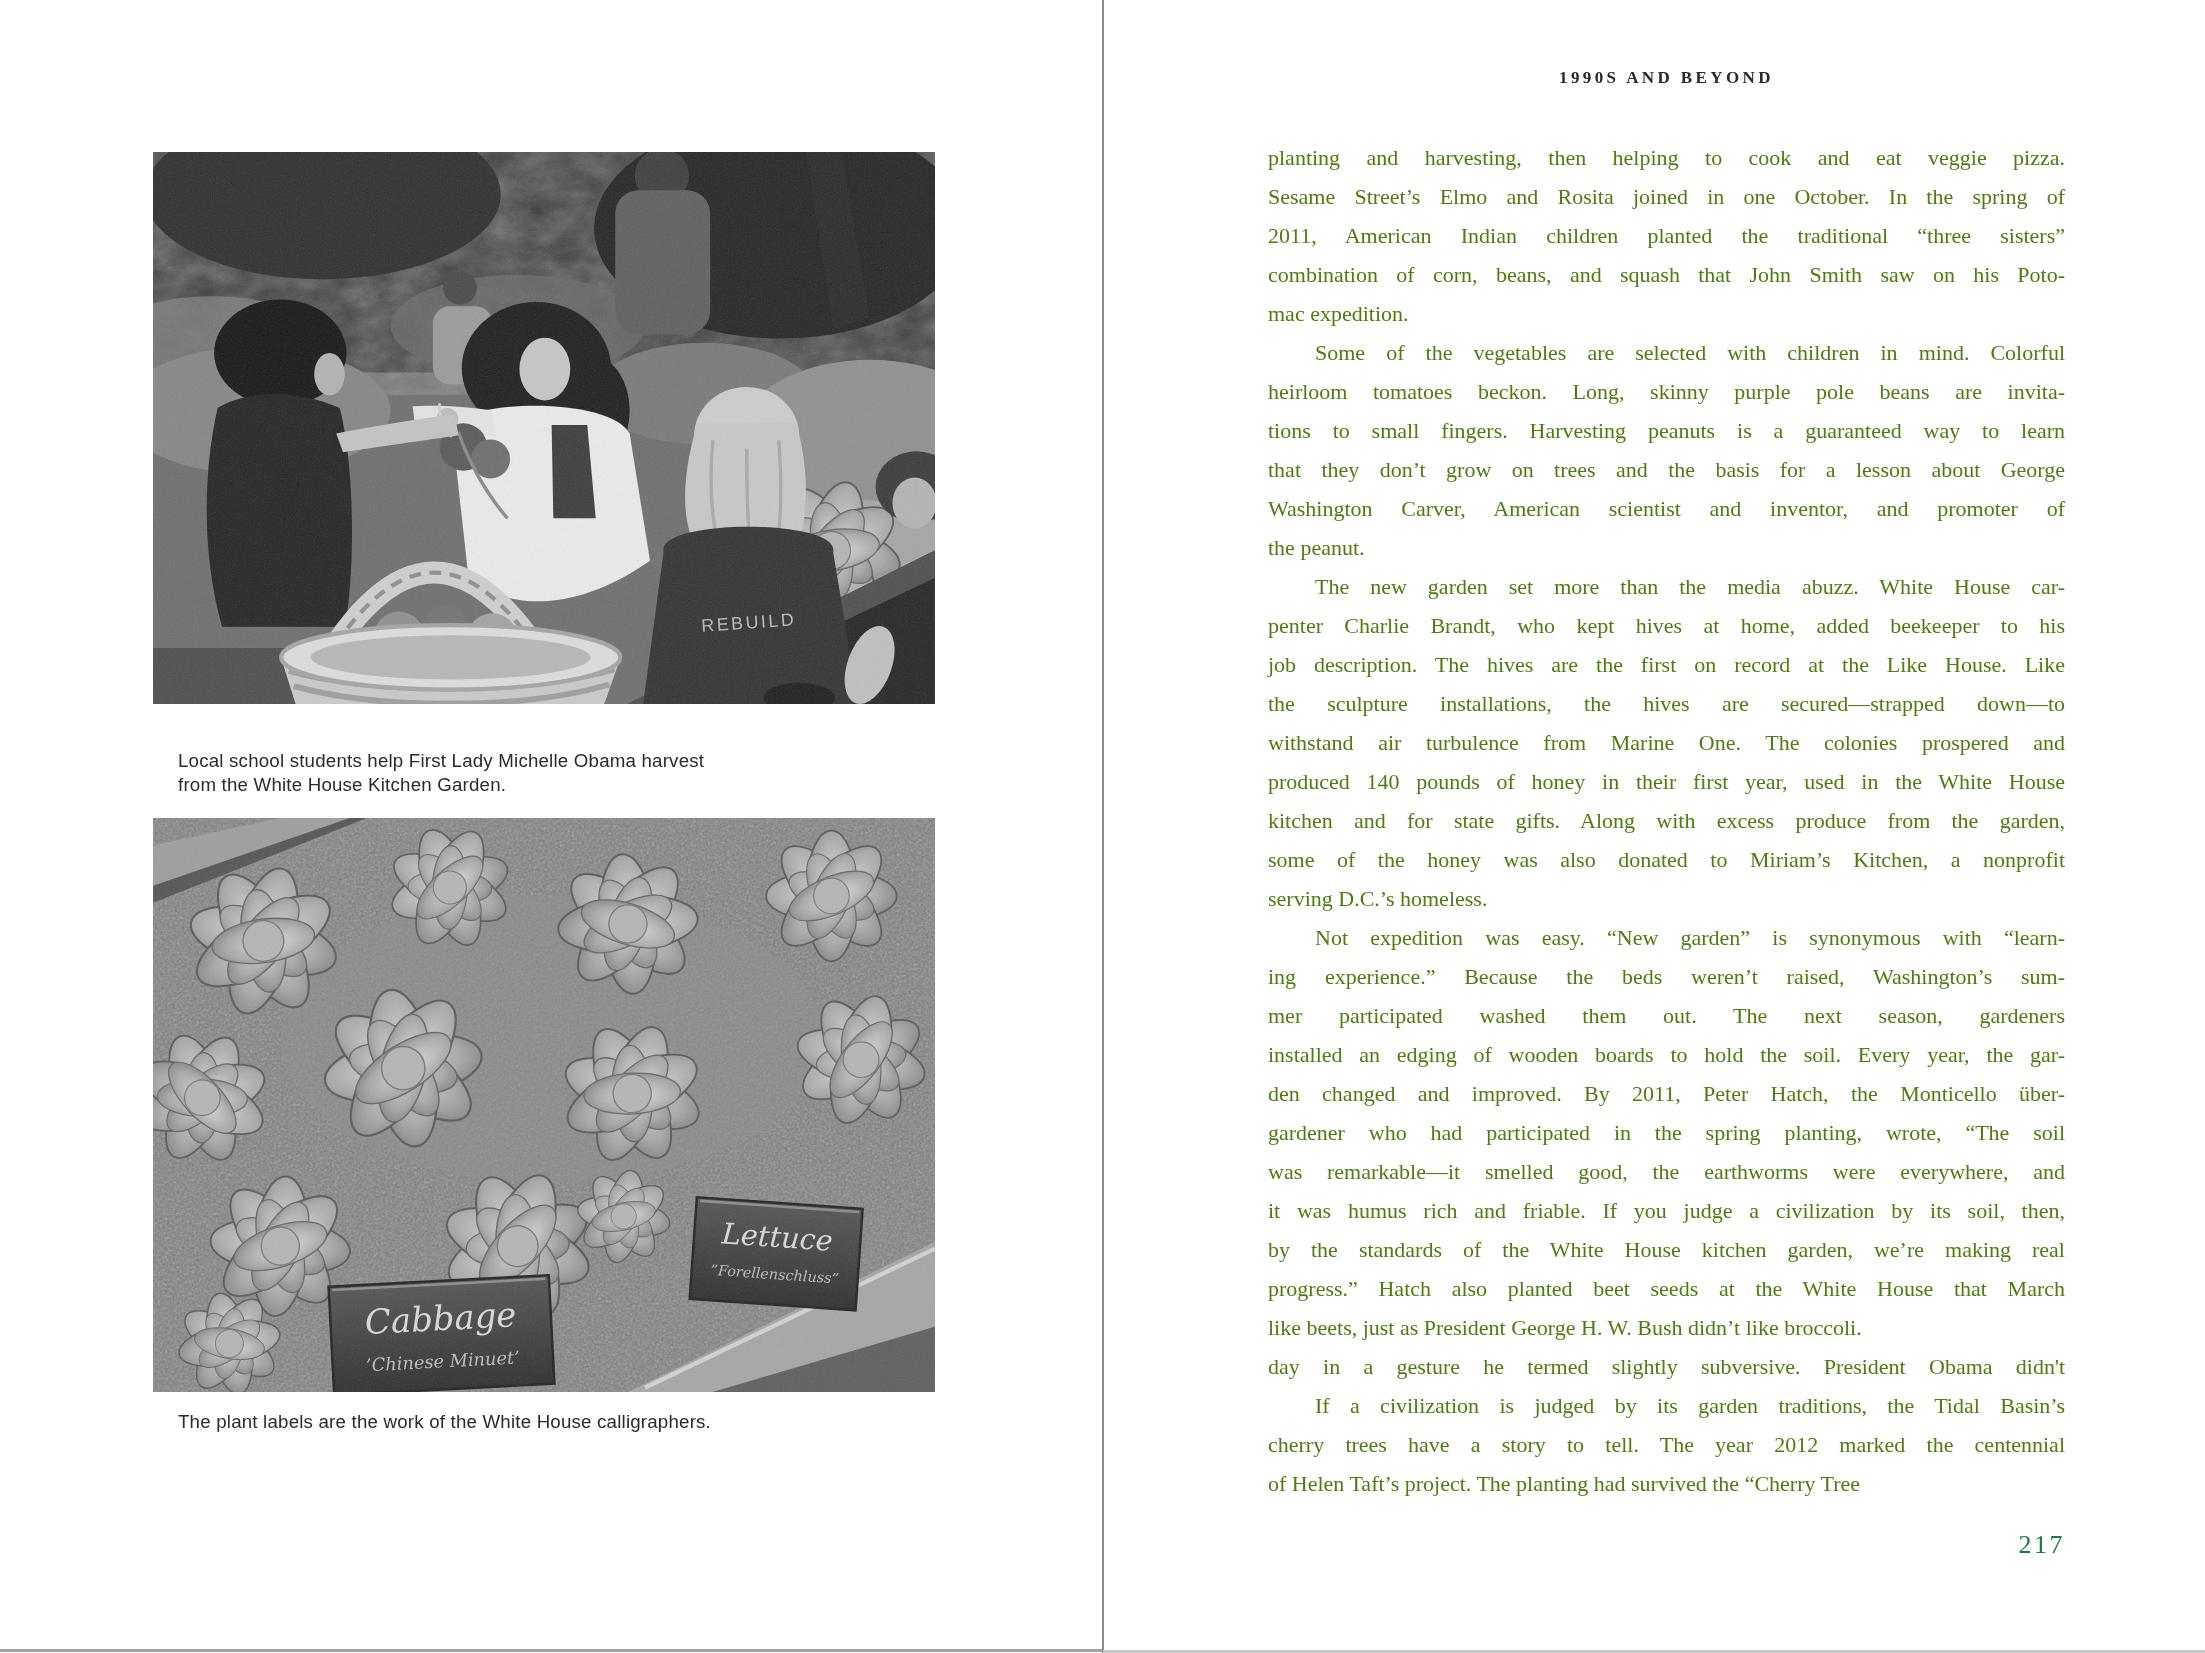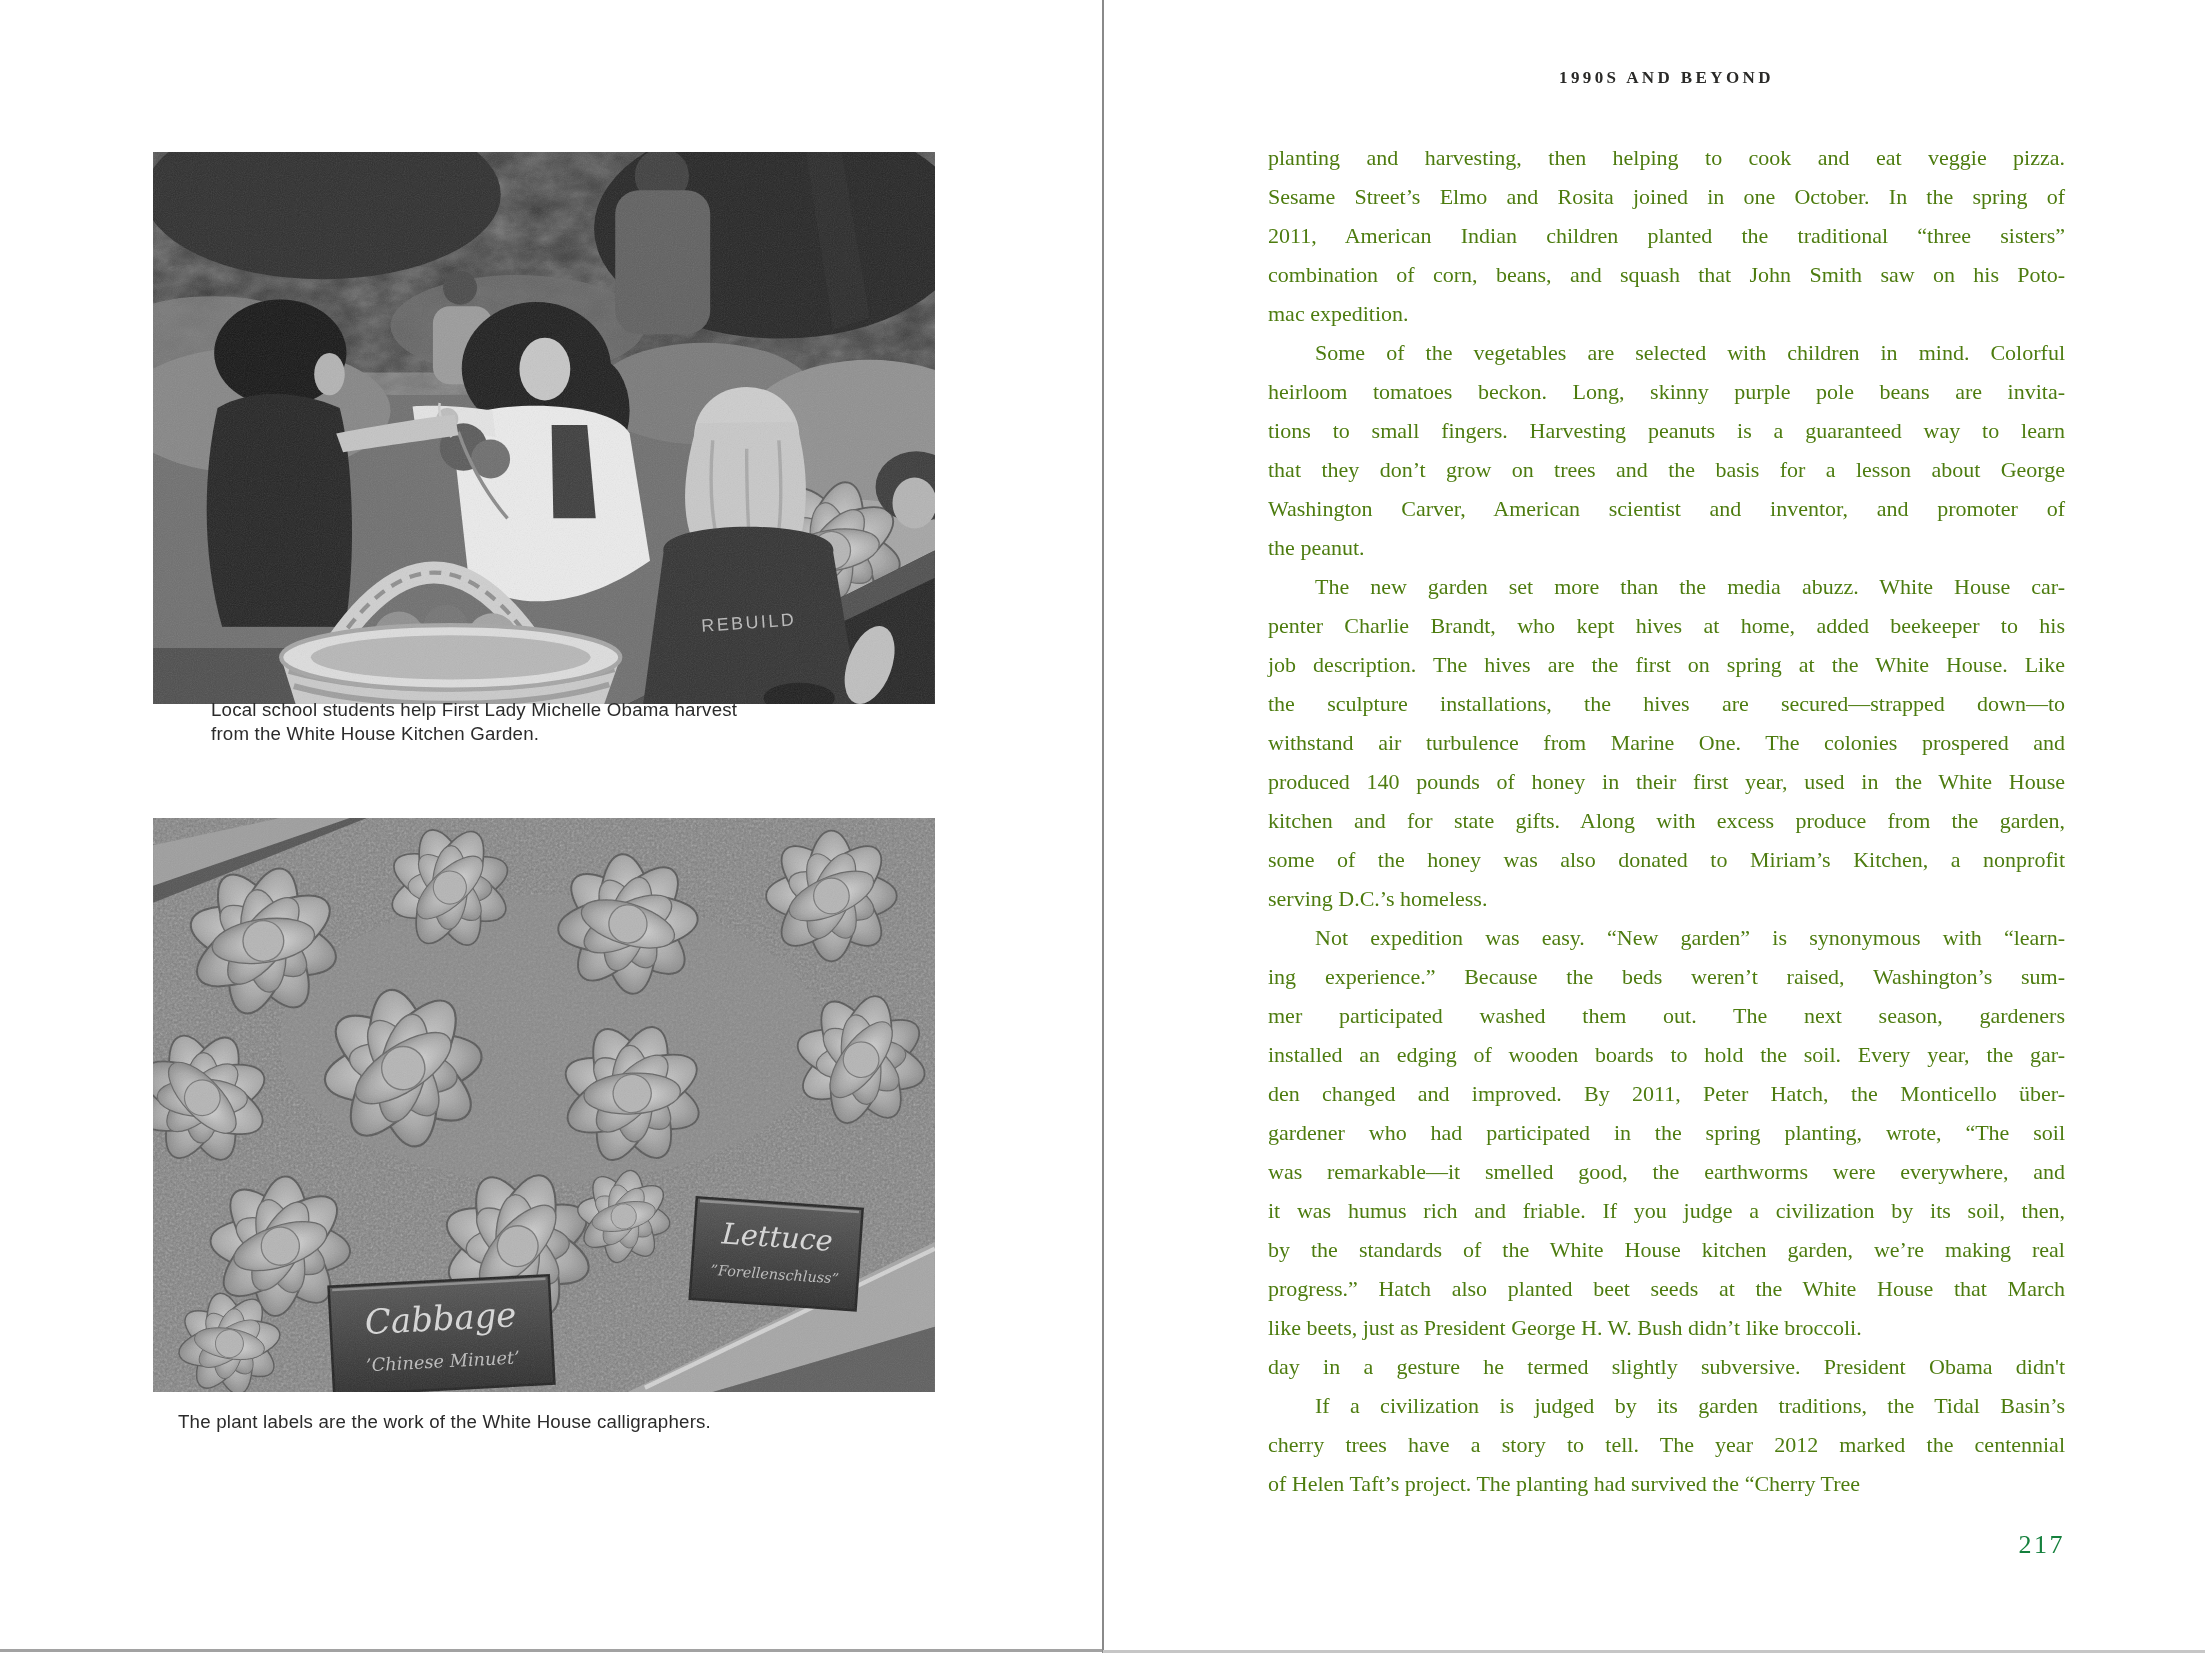--- a/index.html
+++ b/index.html
@@ -17,21 +17,21 @@
   .photo{position:absolute;left:153px;overflow:hidden;background:#777;}
   .photo svg{display:block;}
   .photo-top{top:152px;width:782px;height:552px;}
   .photo-bottom{top:818px;width:782px;height:574px;}
 
   .caption{
     position:absolute;left:178px;width:645px;
     font-family:"Liberation Sans",sans-serif;font-size:18.7px;line-height:24px;
     color:#2b2b2b;letter-spacing:0.2px;
   }
-  .caption-top{top:698px;margin-left:33px;}
+  .caption-top{top:749px;}
   .caption-bottom{top:1410px;}
 
   .running-header{
     position:absolute;left:1268px;top:68px;width:797px;text-align:center;
     font-size:17px;letter-spacing:3.4px;color:#2a2a28;font-weight:bold;
   }
   .body-text{
     position:absolute;left:1268px;top:138px;width:797px;
     font-size:22px;line-height:39px;color:#4d7c0f;
   }
@@ -228,21 +228,21 @@
     <div class="line">combination of corn, beans, and squash that John Smith saw on his Poto-</div>
     <div class="line last">mac expedition.</div>
     <div class="line indent">Some of the vegetables are selected with children in mind. Colorful</div>
     <div class="line">heirloom tomatoes beckon. Long, skinny purple pole beans are invita-</div>
     <div class="line">tions to small fingers. Harvesting peanuts is a guaranteed way to learn</div>
     <div class="line">that they don’t grow on trees and the basis for a lesson about George</div>
     <div class="line">Washington Carver, American scientist and inventor, and promoter of</div>
     <div class="line last">the peanut.</div>
     <div class="line indent">The new garden set more than the media abuzz. White House car-</div>
     <div class="line">penter Charlie Brandt, who kept hives at home, added beekeeper to his</div>
-    <div class="line">job description. The hives are the first on spring at the White House. Like</div>
+    <div class="line">job description. The hives are the first on record at the Like House. Like</div>
     <div class="line">the sculpture installations, the hives are secured—strapped down—to</div>
     <div class="line">withstand air turbulence from Marine One. The colonies prospered and</div>
     <div class="line">produced 140 pounds of honey in their first year, used in the White House</div>
     <div class="line">kitchen and for state gifts. Along with excess produce from the garden,</div>
     <div class="line">some of the honey was also donated to Miriam’s Kitchen, a nonprofit</div>
     <div class="line last">serving D.C.’s homeless.</div>
     <div class="line indent">Not expedition was easy. “New garden” is synonymous with “learn-</div>
     <div class="line">ing experience.” Because the beds weren’t raised, Washington’s sum-</div>
     <div class="line">mer participated washed them out. The next season, gardeners</div>
     <div class="line">installed an edging of wooden boards to hold the soil. Every year, the gar-</div>

